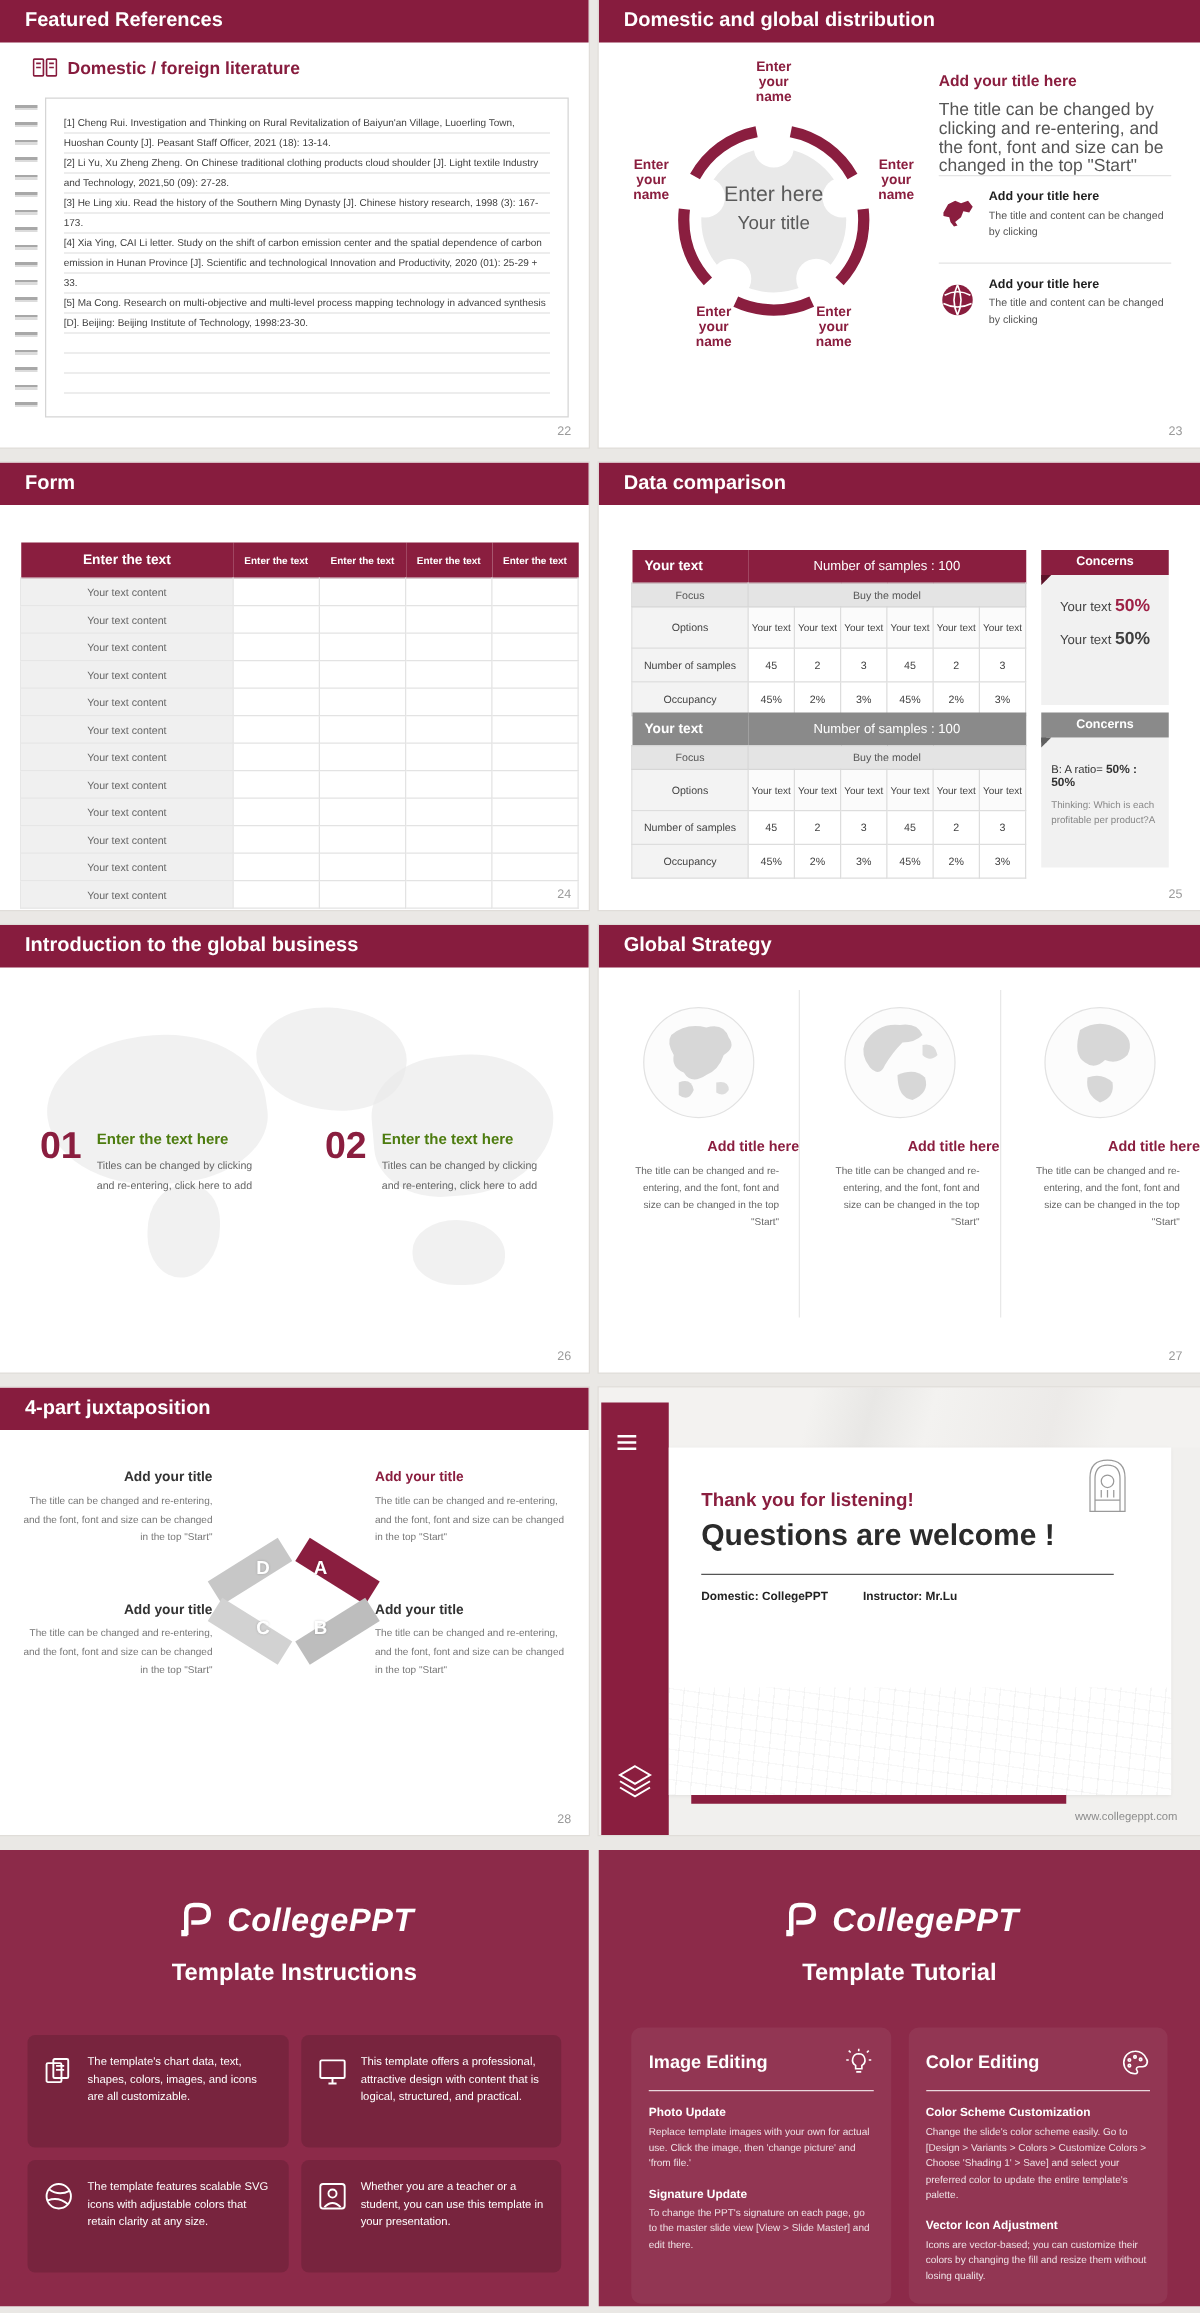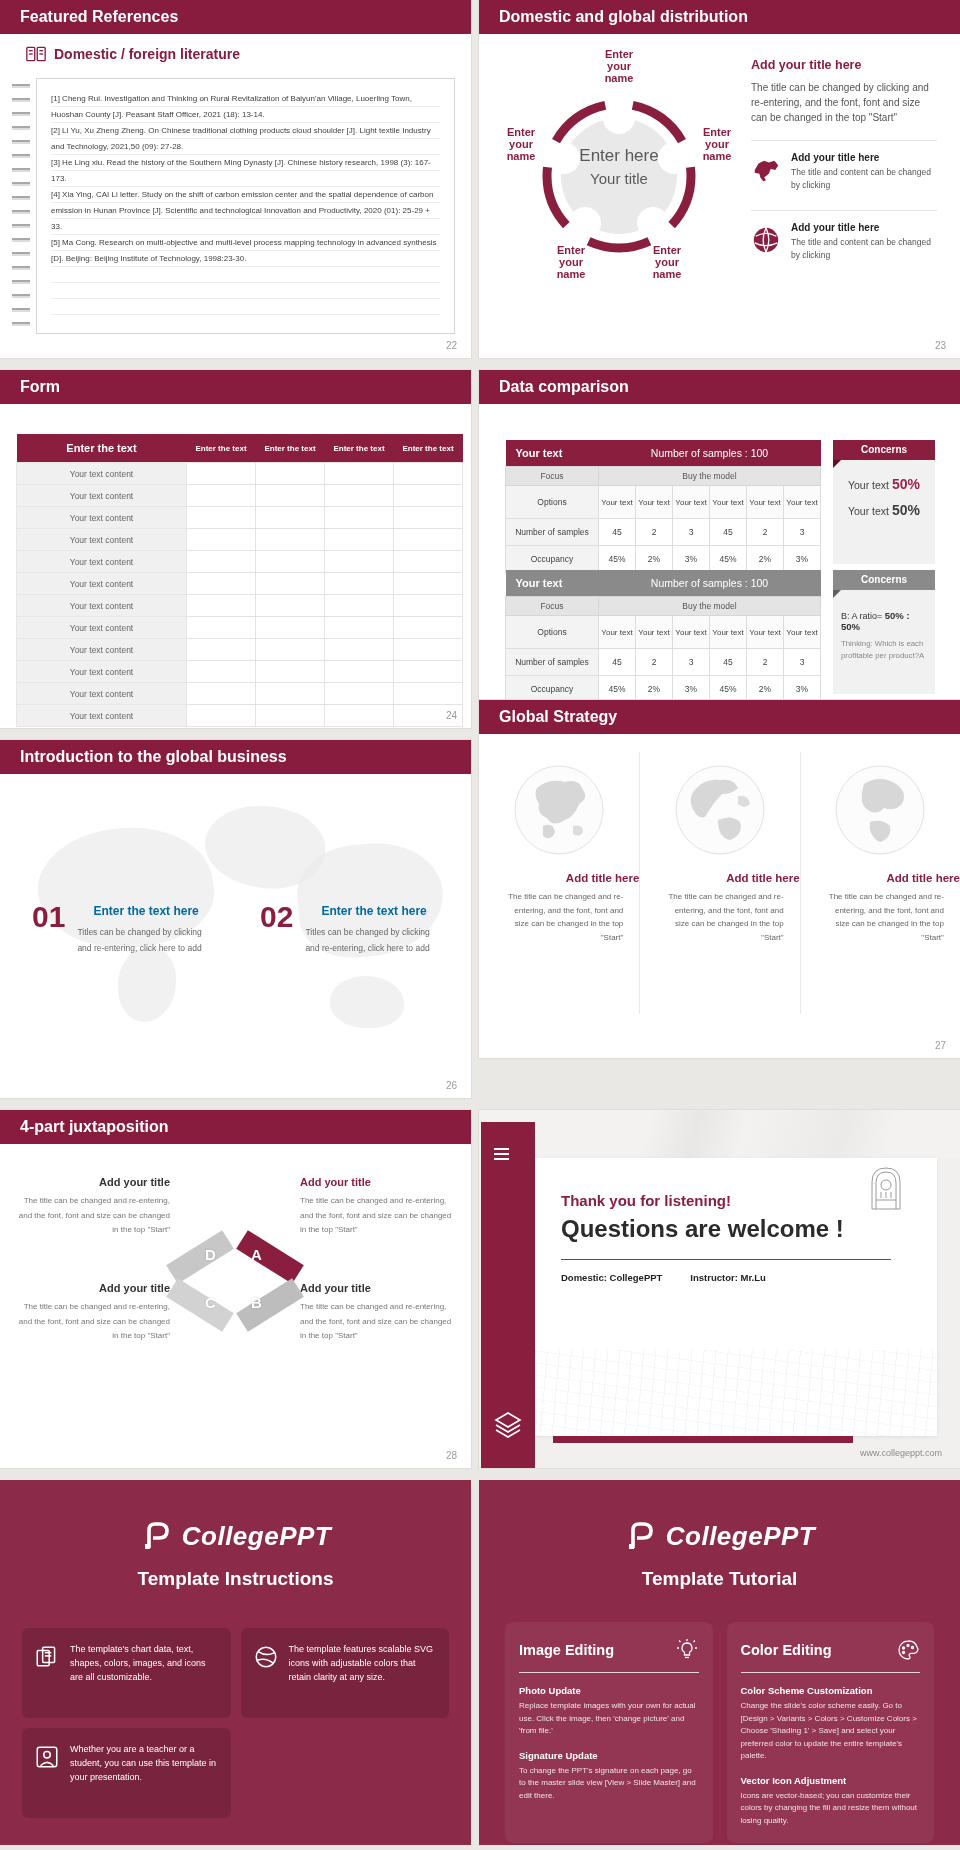--- a/index.html
+++ b/index.html
@@ -22,21 +22,21 @@
 
   
   .gearwrap{position:absolute;left:14px;top:44px;width:252px;height:262px;}
   .node{position:absolute;width:52px;font-size:11px;font-weight:bold;color:#8A1E3F;line-height:12px;text-align:center;}
   .n-top{left:100px;top:4px}.n-left{left:2px;top:82px}.n-right{left:198px;top:82px}
   .n-bl{left:52px;top:200px}.n-br{left:148px;top:200px}
   .gcenter{position:absolute;left:63px;top:102px;width:126px;text-align:center;color:#5a5a5a;}
   .gcenter .l1{font-size:17px;}.gcenter .l2{font-size:15px;margin-top:4px;}
   .dcol{position:absolute;left:272px;width:186px;}
   .d-head{top:58px;font-size:12.5px;font-weight:bold;color:#8A1E3F;}
-  .d-body{top:80px;font-size:10px;color:#555;line-height:15px;}
+  .d-body{top:80px;font-size:14px;color:#555;line-height:15px;}
   .d-rule{top:140px;border-top:1px solid #e4e4e4;width:186px;}
   .d-item{display:flex;gap:10px;align-items:flex-start;}
   .d-item svg{width:30px;height:30px;flex:none;margin-top:3px;}
   .d-item h4{margin:0 0 3px;font-size:10px;color:#1f1f1f;}
   .d-item p{margin:0;font-size:8.5px;color:#555;line-height:13px;}
 
   
   .ftab{position:absolute;left:16px;top:64px;border-collapse:collapse;}
   .ftab th{background:#8A1E3F;color:#fff;height:26px;font-weight:bold;}
   .ftab th.c1{width:168px;font-size:11px;}
@@ -67,21 +67,21 @@
   .pct.red{color:#9E2146;}.pct.dark{color:#3f3f3f;}
   .c-ratio{font-size:9px;color:#333;margin:14px 2px 6px;}
   .c-ratio b{font-size:9.5px;}
   .c-note{font-size:7.8px;color:#888;line-height:12px;margin:0 2px;}
 
   
   .blob{position:absolute;background:#e9e9e9;opacity:.65;}
   .bizitems{position:absolute;left:0;right:0;top:162px;display:flex;z-index:2;}
   .bizitem{display:flex;gap:12px;margin-left:32px;width:188px;}
   .biznum{font-size:30px;font-weight:bold;color:#8A1E3F;line-height:30px;}
-  .bizitem h4{margin:2px 16px 6px;font-size:12px;color:#0369a1;}
+  .bizitem h4{margin:2px 0 6px;font-size:12px;color:#4d7c0f;}
   .bizitem p{margin:0;font-size:8.5px;color:#666;line-height:16px;width:140px;}
 
   
   .scols{position:absolute;left:0;right:0;top:52px;bottom:44px;display:flex;text-align:right;}
   .scol{width:33.33%;box-sizing:border-box;padding-top:6px;}
   .scol + .scol{border-left:1px solid #e8e8e8;}
   .scol svg{display:block;margin:6px auto 16px;width:92px;height:92px;}
   .scol h4{margin:0 0 6px 24px;font-size:11.5px;color:#8A1E3F;}
   .scol p{margin:0 16px 0 24px;font-size:8px;color:#666;line-height:13.5px;}
 
@@ -433,21 +433,21 @@
         <span class="biznum">02</span>
         <div>
           <h4>Enter the text here</h4>
           <p>Titles can be changed by clicking and re-entering, click here to add</p>
         </div>
       </div>
     </div>
     <span class="pageno">26</span>
   </section>
 
-  <section class="slide" style="left:479px;top:700px;width:481px;height:358px">
+  <section class="slide" style="left:479px;top:740px;width:481px;height:358px">
     <header class="bar"><span>Global Strategy</span></header>
     <div class="scols">
       <div class="scol">
         <svg viewBox="0 0 92 92">
             <circle cx="46" cy="46" r="44" fill="#fcfcfc" stroke="#e2e2e2"></circle>
             <path d="M24,24 Q36,14 52,18 Q66,14 70,26 Q76,34 66,40 Q62,52 52,56 Q40,64 34,54 Q24,50 26,40 Q20,30 24,24Z" fill="#d7d7d7"></path>
             <path d="M30,62 Q40,58 42,68 Q38,78 30,72 Z" fill="#d7d7d7"></path>
             <path d="M60,62 Q70,60 70,68 Q66,74 60,70 Z" fill="#dddddd"></path>
           </svg>
         <h4>Add title here</h4>
@@ -555,20 +555,28 @@
     <h2 class="ptitle">Template Instructions</h2>
     <div class="icards">
       <div class="icard">
         <svg viewBox="0 0 24 24" fill="none" stroke="#fff" stroke-width="1.4">
             <rect x="3" y="6" width="11" height="14" rx="1"></rect>
             <rect x="8" y="3" width="11" height="14" rx="1"></rect>
             <line x1="10" y1="8" x2="16" y2="8"></line>
             <line x1="10" y1="11" x2="16" y2="11"></line>
           </svg>
         <p>The template's chart data, text, shapes, colors, images, and icons are all customizable.</p>
+      </div>
+      <div class="icard">
+        <svg viewBox="0 0 24 24" fill="none" stroke="#fff" stroke-width="1.4">
+            <rect x="3" y="4" width="18" height="13" rx="1"></rect>
+            <line x1="9" y1="21" x2="15" y2="21"></line>
+            <line x1="12" y1="17" x2="12" y2="21"></line>
+          </svg>
+        <p>This template offers a professional, attractive design with content that is logical, structured, and practical.</p>
       </div>
       <div class="icard">
         <svg viewBox="0 0 24 24" fill="none" stroke="#fff" stroke-width="1.4">
             <circle cx="12" cy="12" r="9"></circle>
             <path d="M5,7 Q12,12 20,8"></path>
             <path d="M4,15 Q12,12 19,18"></path>
           </svg>
         <p>The template features scalable SVG icons with adjustable colors that retain clarity at any size.</p>
       </div>
       <div class="icard">

